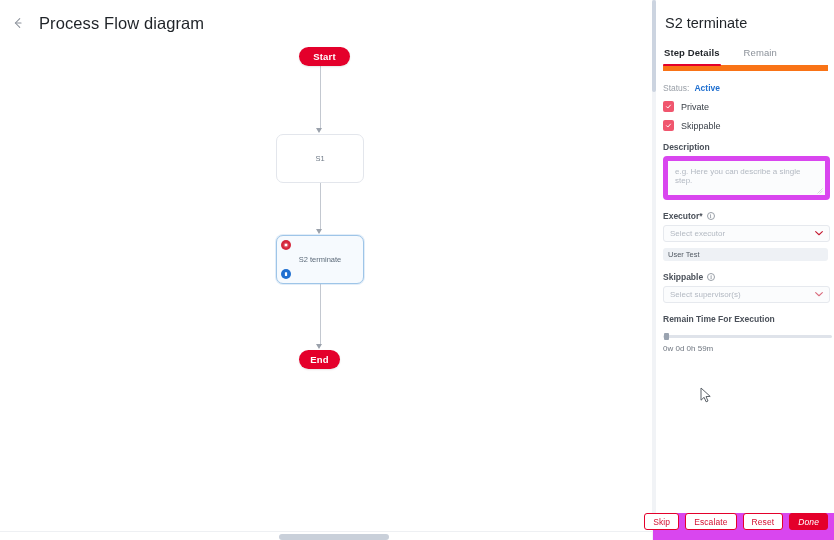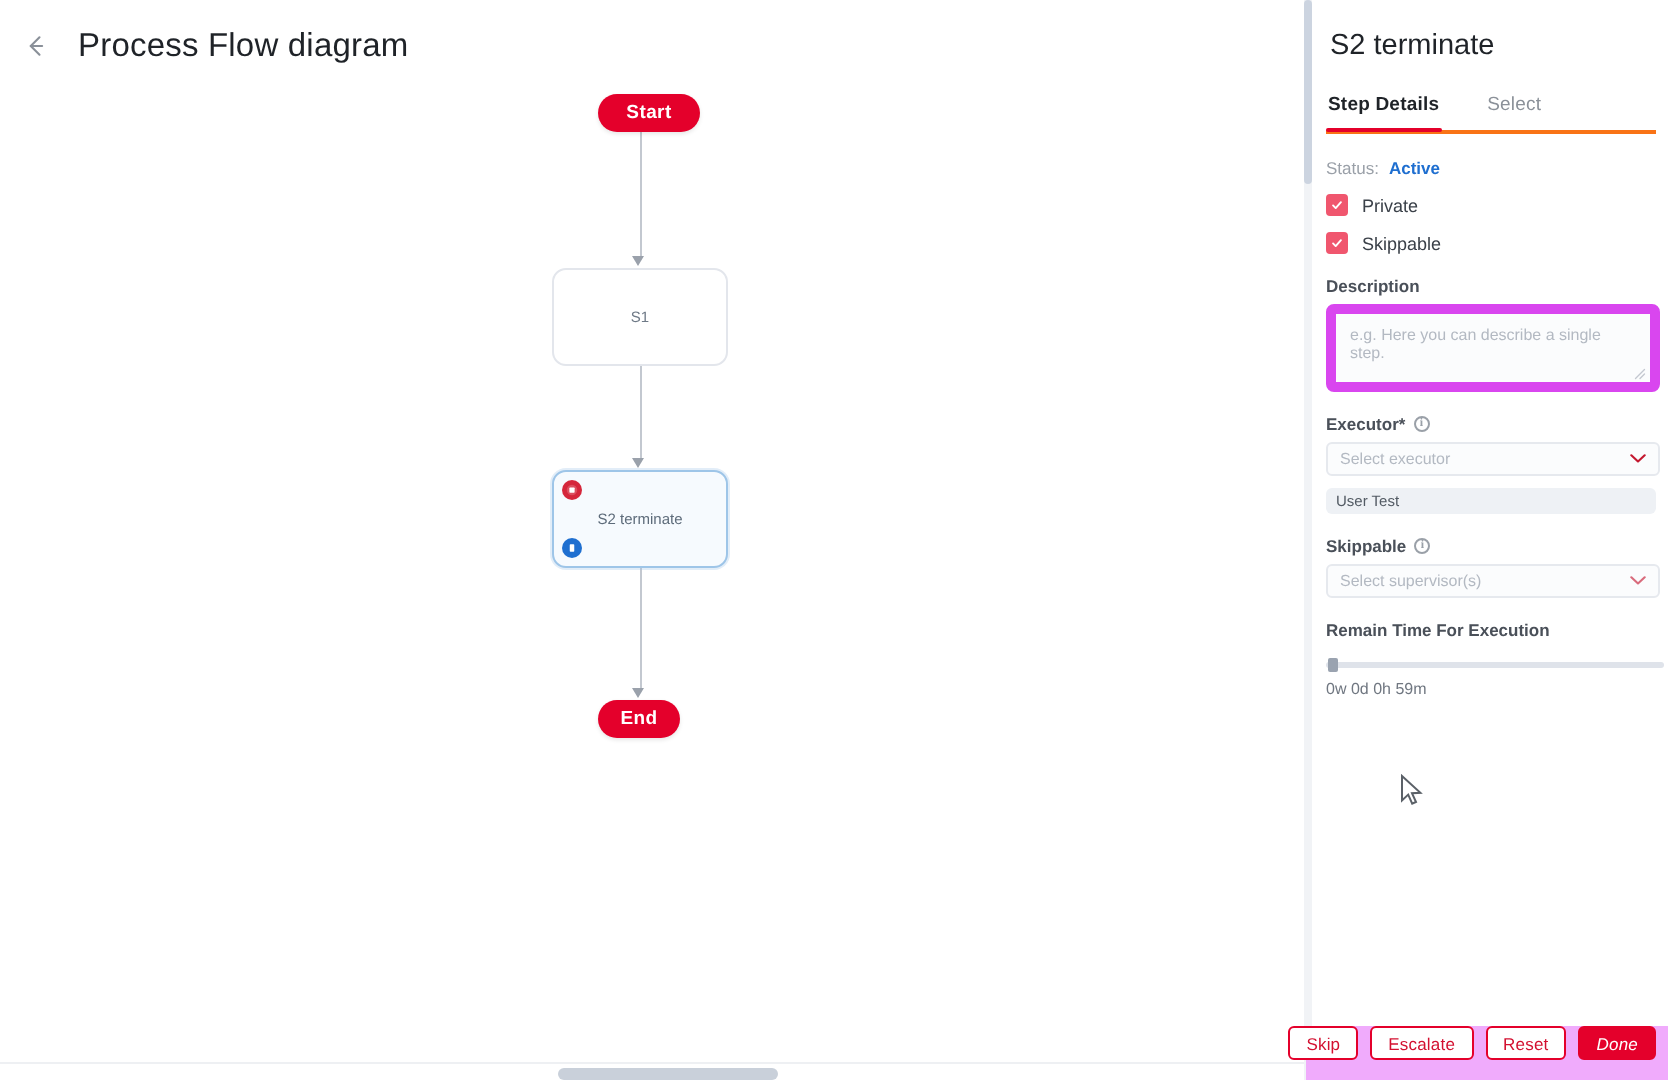--- a/index.html
+++ b/index.html
@@ -170,21 +170,21 @@
     font-size: 14.5px;
     color: #1f2328;
     margin: 15px 0 0 4px;
     font-weight: 400;
   }
 
   .tabs {
     display: flex;
     gap: 22px;
     margin: 16px 0 0 2px;
-    border-bottom: 2px solid #f97316;
+    border-bottom: 6px solid #f97316;
     padding-bottom: 0;
     position: relative;
   }
   .tab {
     font-size: 9.5px;
     color: #8b9199;
     padding: 0 1px 7px 1px;
     cursor: pointer;
     position: relative;
     letter-spacing: .1px;
@@ -341,21 +341,21 @@
   }
 
   .panel-footer {
     position: absolute;
     left: 0; bottom: 0;
     width: 181px;
     padding: 0 6px 10px 8px;
     display: flex;
     justify-content: flex-end;
     gap: 6px;
-    background: #f0abfc;
+    background: #d946ef;
   }
   .btn {
     height: 17px;
     padding: 0 8px;
     border-radius: 3px;
     font-size: 8.5px;
     display: flex;
     align-items: center;
     justify-content: center;
     cursor: pointer;
@@ -444,21 +444,21 @@
 
     <div class="panel-scroll">
       <div class="ptrack"></div>
       <div class="pthumb"></div>
     </div>
 
     <div class="panel-title">S2 terminate</div>
 
     <div class="tabs">
       <div class="tab active">Step Details</div>
-      <div class="tab">Select</div>
+      <div class="tab">Remain</div>
     </div>
 
     <div class="status-row">
       <span>Status:</span>
       <span class="status-val">Active</span>
     </div>
 
     <div class="check-row">
       <span class="cbox">
         <svg viewBox="0 0 16 16" aria-hidden="true">

